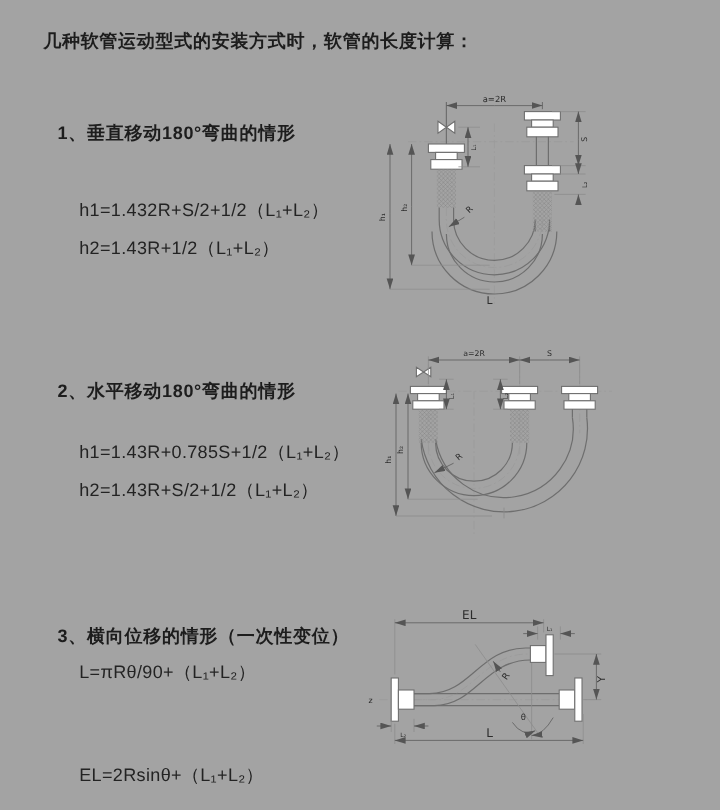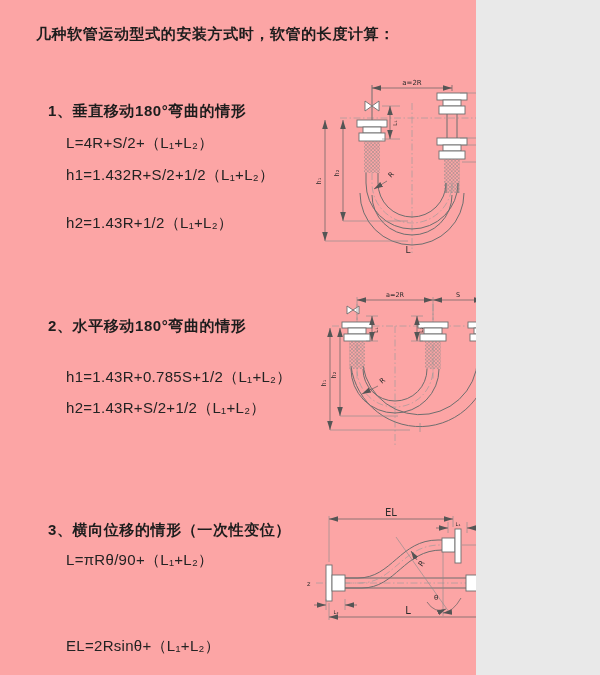--- a/index.html
+++ b/index.html
@@ -1,16 +1,16 @@
 <!DOCTYPE html>
 <html><head>
 <meta charset="utf-8">
 <style>
   html,body{margin:0;padding:0;background:#e9e9e9;}
-  .page{position:relative;width:476px;height:675px;background:#fca5a5;overflow:hidden;
+  .page{position:relative;width:600px;height:675px;background:#a3a3a3;overflow:hidden;
         font-family:"Liberation Sans","DejaVu Sans",sans-serif;color:#1d1d1d;}
   .abs{position:absolute;}
   .title{font-size:15px;font-weight:700;letter-spacing:.6px;white-space:nowrap;}
   .sec-h{font-size:15px;font-weight:700;letter-spacing:.6px;white-space:nowrap;text-align:right;}
   .formula{font-size:15px;font-weight:400;letter-spacing:.3px;color:#232323;white-space:nowrap;}
   svg{position:absolute;overflow:visible;}
   .ln{stroke:#6e6e6e;stroke-width:1;fill:none;}
   .tn{stroke:#8c8c8c;stroke-width:.65;fill:none;}
   .cl{stroke:#9a9a9a;stroke-width:.65;fill:none;stroke-dasharray:7 2.5 1.5 2.5;}
   .dm{stroke:#5f5f5f;stroke-width:.7;fill:none;}
@@ -18,23 +18,22 @@
   .dl{fill:#2c2c2c;font-family:"DejaVu Sans","Liberation Sans",sans-serif;}
 </style>
 </head>
 <body>
 
 <div class="page">
 
   <div class="abs title" style="left:36px;top:25px;">几种软管运动型式的安装方式时，软管的长度计算：</div>
 
   <div class="abs sec-h" style="left:48px;top:102px;">1、垂直移动180°弯曲的情形</div>
-  <div class="abs formula" style="left:66px;top:134px;">L=4R+S/2+（L₁+L₂）</div>
   <div class="abs formula" style="left:66px;top:166px;">h1=1.432R+S/2+1/2（L₁+L₂）</div>
-  <div class="abs formula" style="left:66px;top:214px;">h2=1.43R+1/2（L₁+L₂）</div>
+  <div class="abs formula" style="left:66px;top:198px;">h2=1.43R+1/2（L₁+L₂）</div>
 
   <div class="abs sec-h" style="left:48px;top:305px;margin-top:12px;">2、水平移动180°弯曲的情形</div>
   <div class="abs formula" style="left:66px;top:368px;">h1=1.43R+0.785S+1/2（L₁+L₂）</div>
   <div class="abs formula" style="left:66px;top:399px;">h2=1.43R+S/2+1/2（L₁+L₂）</div>
 
   <div class="abs sec-h" style="left:48px;top:521px;">3、横向位移的情形（一次性变位）</div>
   <div class="abs formula" style="left:66px;top:551px;">L=πRθ/90+（L₁+L₂）</div>
   <div class="abs formula" style="left:66px;top:607px;margin-top:30px;">EL=2Rsinθ+（L₁+L₂）</div>
 
   <svg style="left:310px;top:75px;" width="290" height="190" viewBox="0 0 290 190">

